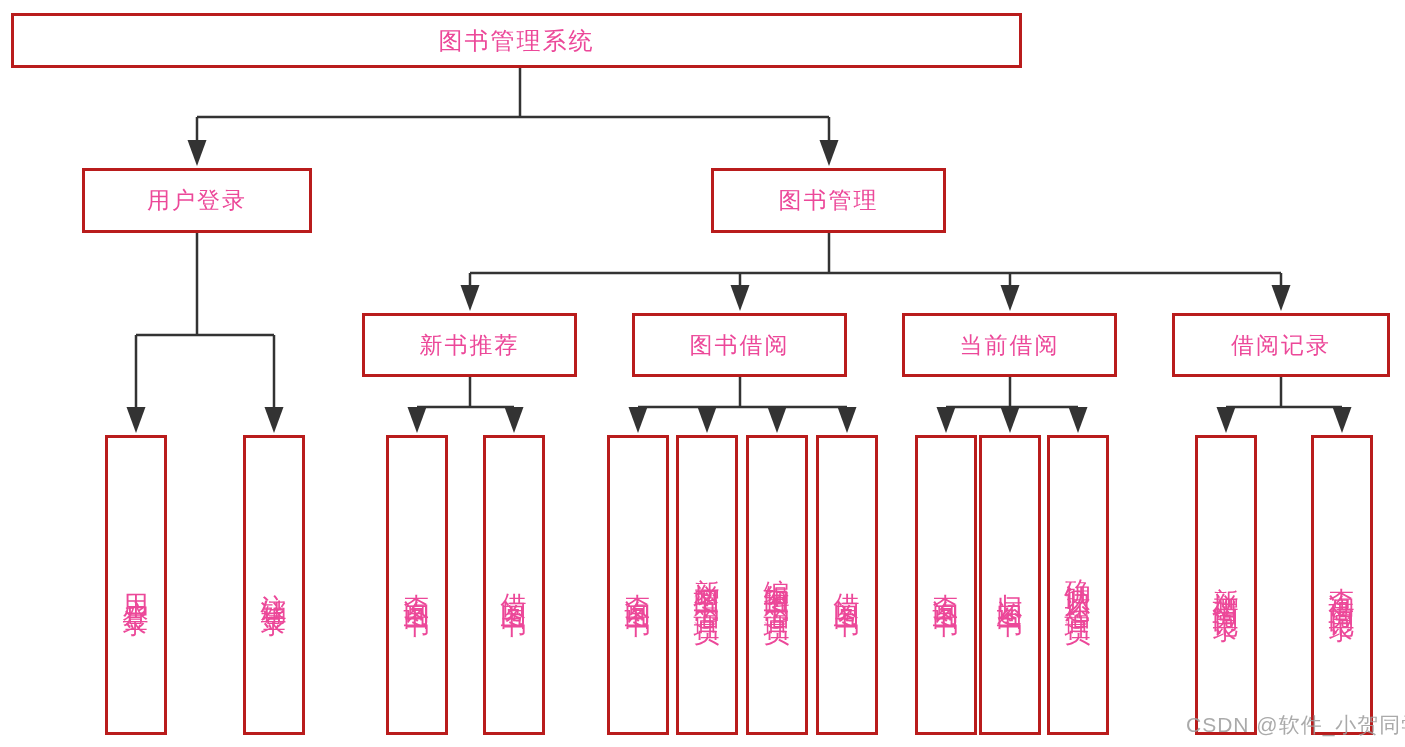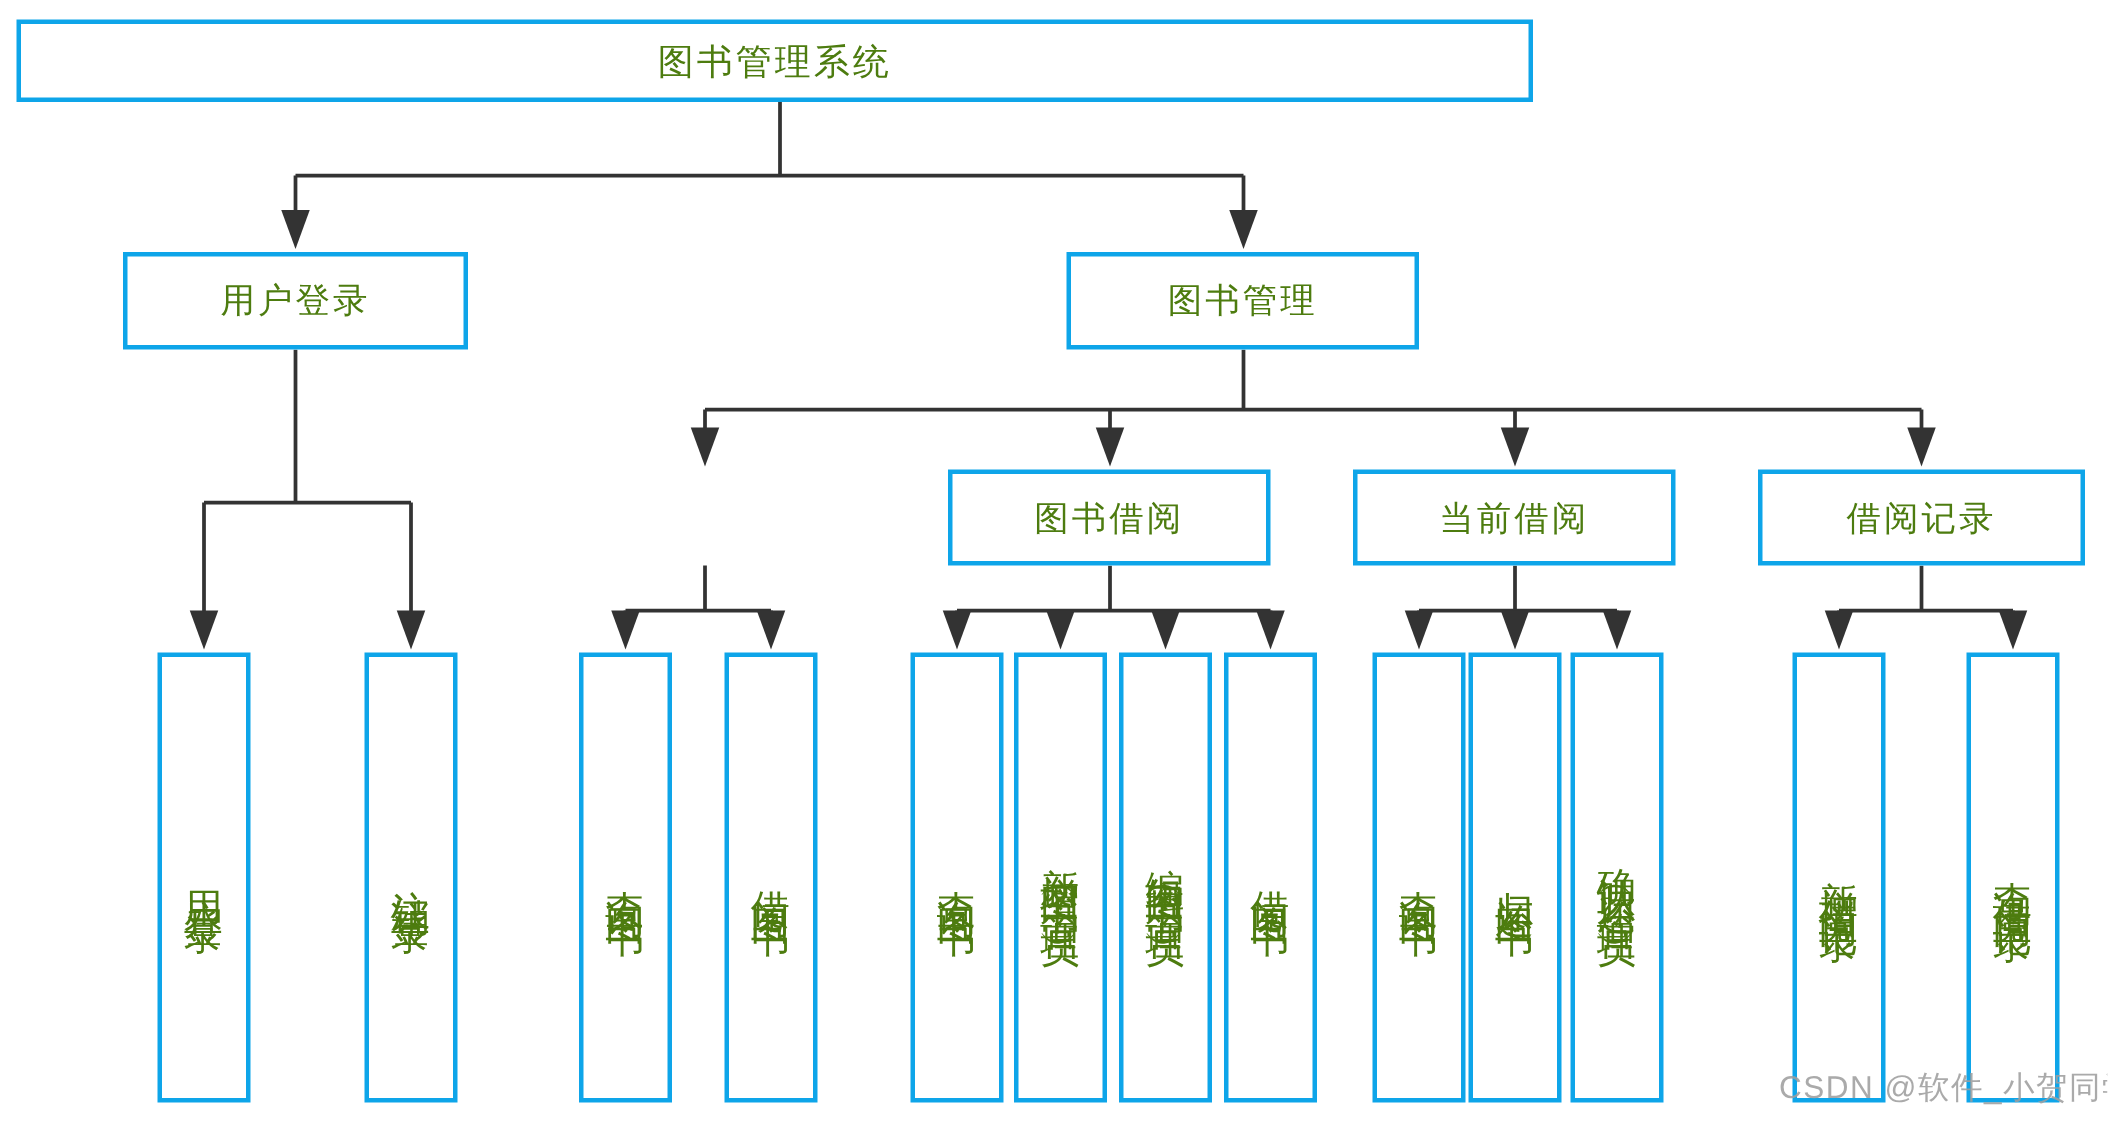--- a/index.html
+++ b/index.html
@@ -13,25 +13,25 @@
   }
   .wires {
     position: absolute;
     left: 0; top: 0;
     width: 1405px; height: 747px;
   }
   .node {
     position: absolute;
     box-sizing: border-box;
     background: #ffffff;
-    border: 3px solid #0ea5e9;
+    border: 3px solid #b91c1c;
     display: flex;
     align-items: center;
     justify-content: center;
-    color: #4d7c0f;
+    color: #ec4899;
   }
   .hlabel {
     font-size: 23px;
     letter-spacing: 2px;
     white-space: nowrap;
   }
   .root-label { font-size: 24px; }
   .vlabel {
     writing-mode: vertical-rl;
     text-orientation: mixed;
@@ -138,20 +138,23 @@
     <span class="hlabel root-label">图书管理系统</span>
   </div>
 
   <div class="node" style="left:82px; top:168px; width:230px; height:65px;">
     <span class="hlabel">用户登录</span>
   </div>
   <div class="node" style="left:711px; top:168px; width:235px; height:65px;">
     <span class="hlabel">图书管理</span>
   </div>
 
+  <div class="node" style="left:362px; top:313px; width:215px; height:64px;">
+    <span class="hlabel">新书推荐</span>
+  </div>
   <div class="node" style="left:902px; top:313px; width:215px; height:64px;">
     <span class="hlabel">当前借阅</span>
   </div>
   <div class="node" style="left:632px; top:313px; width:215px; height:64px;">
     <span class="hlabel">图书借阅</span>
   </div>
   <div class="node" style="left:1172px; top:313px; width:218px; height:64px;text-align:center;">
     <span class="hlabel">借阅记录</span>
   </div>
 

